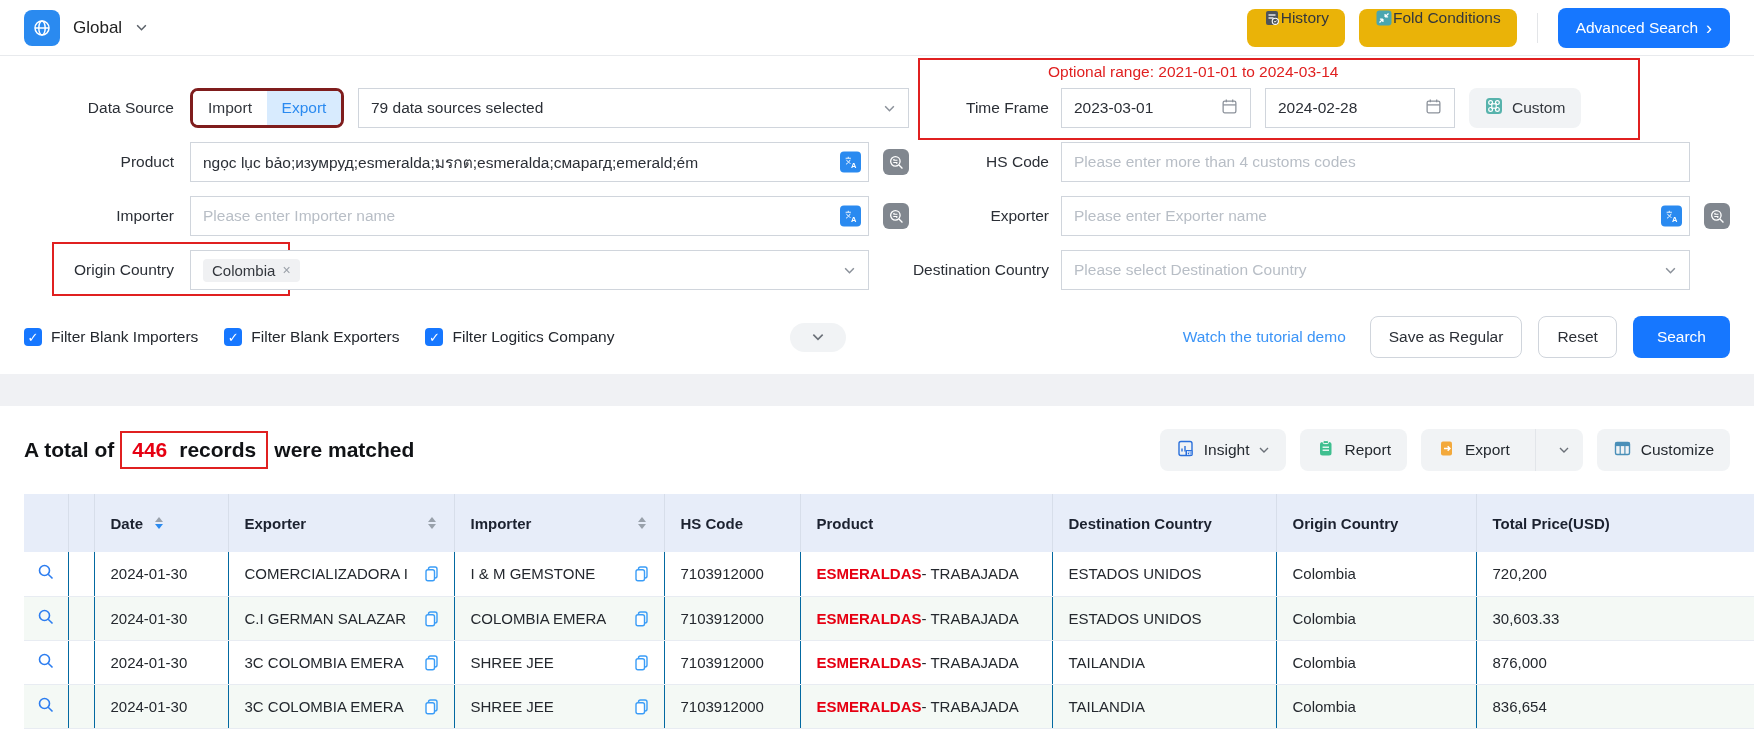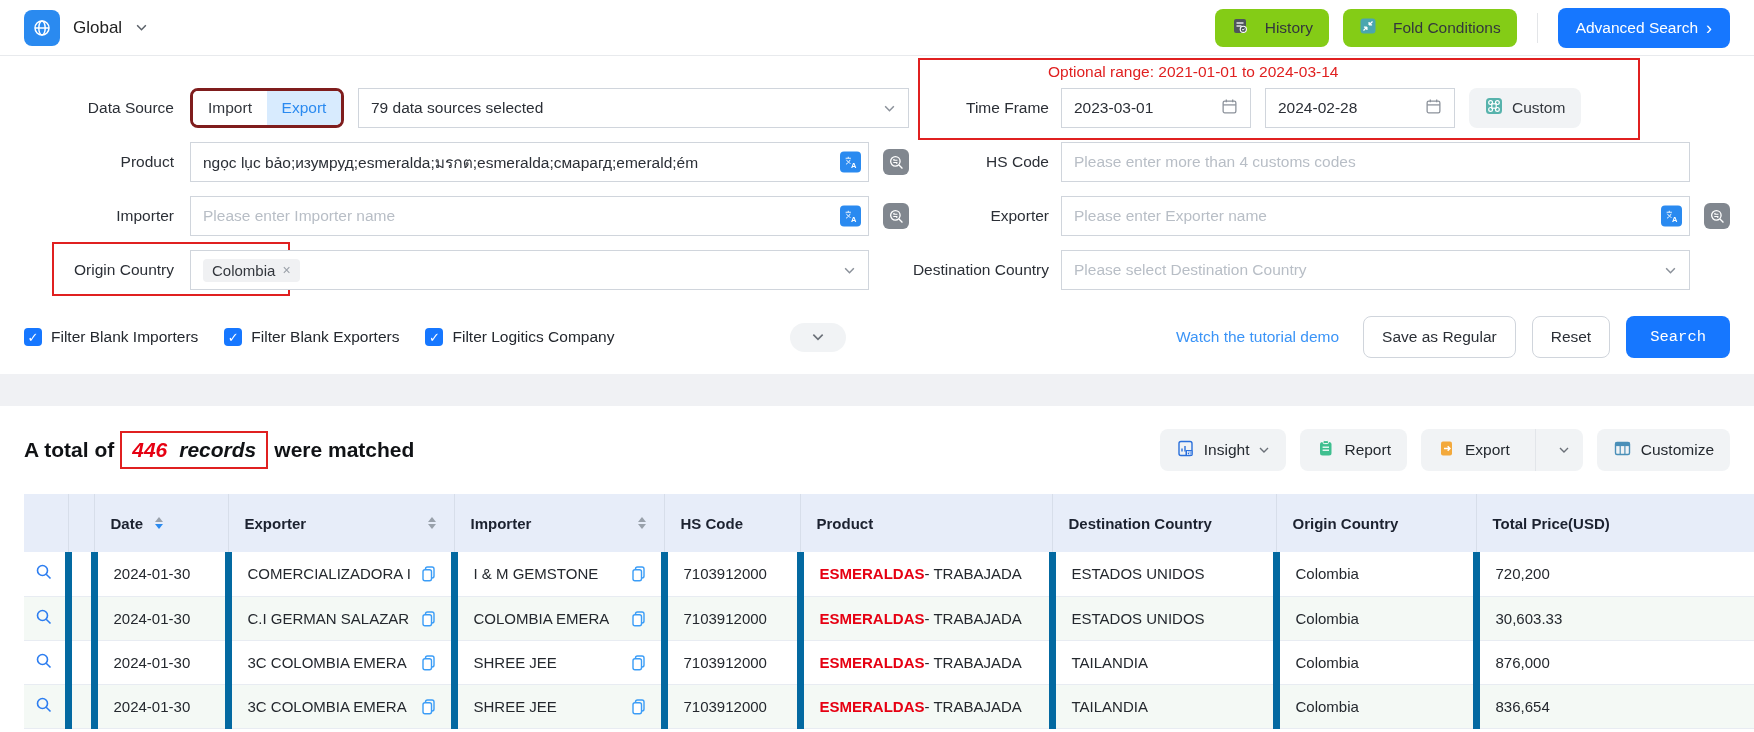--- a/index.html
+++ b/index.html
@@ -6,21 +6,21 @@
   html,body { width:1754px; height:732px; overflow:hidden; background:#fff;
     font-family:"Liberation Sans","DejaVu Sans",sans-serif; color:#25292f; }
 
   
   .topbar { height:56px; display:flex; align-items:center; border-bottom:1px solid #e8eaed; padding:0 24px; }
   .brand { display:flex; align-items:center; gap:13px; }
   .logo { width:36px; height:36px; border-radius:8px; background:#2a8af0; display:flex; align-items:center; justify-content:center; }
   .region { font-size:17px; color:#222; }
   .chev { display:inline-flex; }
   .topbar-right { margin-left:auto; display:flex; align-items:center; gap:14px; }
-  .tb-btn { height:38px; background:#84cc16; border:none; border-radius:8px; padding:0 16px; display:flex; align-items:center; gap:16px; font-size:15.5px; color:#33373d; cursor:pointer; }
+  .tb-btn { height:38px; background:#eab308; border:none; border-radius:8px; padding:0 16px; display:flex; align-items:flex-start; gap:0; font-size:15.5px; color:#33373d; cursor:pointer; }
   .tb-divider { width:1px; height:30px; background:#e3e5e8; margin:0 6px; }
   .primary-btn { height:40px; background:#1677ff; color:#fff; border:none; border-radius:8px; padding:0 18px; font-size:15.5px; display:flex; align-items:center; gap:8px; cursor:pointer;text-align:center; }
   .primary-btn .arrow { font-size:18px; line-height:1; }
 
   
   .form-area { position:relative; height:318px; padding:30px 24px 0 24px; }
   .frow { display:flex; align-items:center; height:44px; margin-bottom:10px; }
   .fcell-left { display:flex; align-items:center; width:885px; flex:none; }
   .fcell-right { display:flex; align-items:center; flex:1; }
   .flabel { width:150px; text-align:right; margin-right:16px; font-size:15.5px; color:#2b2f36; flex:none; }
@@ -51,46 +51,46 @@
   .tag .x { color:#9aa0a8; font-size:14px; cursor:pointer; }
 
   .cb-row { display:flex; align-items:center; margin-top:28px; height:34px; }
   .cb-group { display:flex; align-items:center; gap:9px; margin-right:26px; cursor:pointer; }
   .cb { width:18px; height:18px; border-radius:4px; background:#1677ff; color:#fff; font-size:13px; font-weight:bold; display:flex; align-items:center; justify-content:center; }
   .cb-label { font-size:15.5px; color:#24282e; }
   .more-pill { width:56px; height:29px; border-radius:15px; background:#f1f3f5; border:none; display:flex; align-items:center; justify-content:center; margin-left:150px; cursor:pointer; }
   .right-actions { margin-left:auto; display:flex; align-items:center; gap:16px; }
   .link { color:#3b94f7; font-size:15.5px; cursor:pointer; margin-right:8px; }
   .ghost-btn { height:42px; background:#fff; border:1px solid #d0d5dc; border-radius:8px; padding:0 18px; font-size:15.5px; color:#2b2f36; cursor:pointer; }
-  .search-btn { height:42px; background:#1677ff; border:none; border-radius:8px; padding:0 24px; font-size:15.5px; color:#fff; cursor:pointer;font-family:Liberation Mono, monospace; }
+  .search-btn { height:42px; background:#1677ff; border:none; border-radius:8px; padding:0 24px; font-size:15.5px; color:#fff; cursor:pointer; }
 
   
   .anno { position:absolute; border:2px solid #e02020; pointer-events:none; }
   .anno-time { left:918px; top:2px; width:722px; height:82px; }
   .anno-origin { left:52px; top:186px; width:238px; height:54px; }
   .optional-range { position:absolute; left:1048px; top:7px; color:#e02020; font-size:15.5px; }
 
   
   .band { height:32px; background:#f0f1f4; }
   .results-header { height:88px; display:flex; align-items:center; padding:0 24px; }
   .summary { font-size:21px; font-weight:bold; color:#101215; display:flex; align-items:center; }
-  .count-box { border:2px solid #e02020; padding:5px 10px; margin:0 6px; display:inline-flex; align-items:center; gap:12px;font-style:italic; }
+  .count-box { border:2px solid #e02020; padding:5px 10px; margin:0 6px; display:inline-flex; align-items:center; gap:12px; }
   .count { color:#e60012; }
   .res-actions { margin-left:auto; display:flex; align-items:center; gap:14px; }
   .res-btn { height:42px; background:#f1f3f5; border:none; border-radius:8px; padding:12px 16px; display:flex; align-items:center; gap:9px; font-size:15.5px; color:#24292f; cursor:pointer; }
   .split { padding:0; }
   .split .main { display:flex; align-items:center; gap:9px; padding:0 16px; height:100%; }
   .split .sep { width:1px; height:100%; background:#e2e5e9; }
   .split .dd { padding:0 13px; height:100%; display:flex; align-items:center; }
 
   table { border-collapse:collapse; table-layout:fixed; width:1730px; margin-left:24px; }
   thead th { background:#e7edf9; height:58px; font-size:15px; font-weight:bold; color:#1c2230; text-align:left; padding:0 0 0 16px; border-right:1px solid #d7deea; }
   thead th:last-child { border-right:none; }
   th.icon-col, td.icon-col { padding:0; text-align:center; }
-  tbody td { height:44px; font-size:15px; color:#24282e; padding:0 0 0 16px; border-bottom:1px solid #e8ecf2; border-right:7px solid #0369a1; background:#fff; overflow:hidden; white-space:nowrap; }
+  tbody td { height:44px; font-size:15px; color:#24282e; padding:0 0 0 16px; border-bottom:1px solid #e8ecf2; border-right:1px solid #0369a1; background:#fff; overflow:hidden; white-space:nowrap; }
   tbody td:last-child { border-right:none; }
   tbody tr:nth-child(even) td { background:#f4f9f5; }
   .th-flex { display:flex; align-items:center; }
   .sorter { display:inline-flex; flex-direction:column; gap:2px; margin-left:12px; }
   .sorter.right { margin-left:auto; margin-right:18px; }
   .caret-up { width:0; height:0; border-left:4.5px solid transparent; border-right:4.5px solid transparent; border-bottom:5.5px solid #99a1ab; }
   .caret-down { width:0; height:0; border-left:4.5px solid transparent; border-right:4.5px solid transparent; border-top:5.5px solid #99a1ab; }
   .caret-down.active { border-top-color:#2a8af0; }
   .cell-flex { display:flex; align-items:center; }
   .copy-btn { margin-left:auto; margin-right:14px; display:inline-flex; cursor:pointer; }

